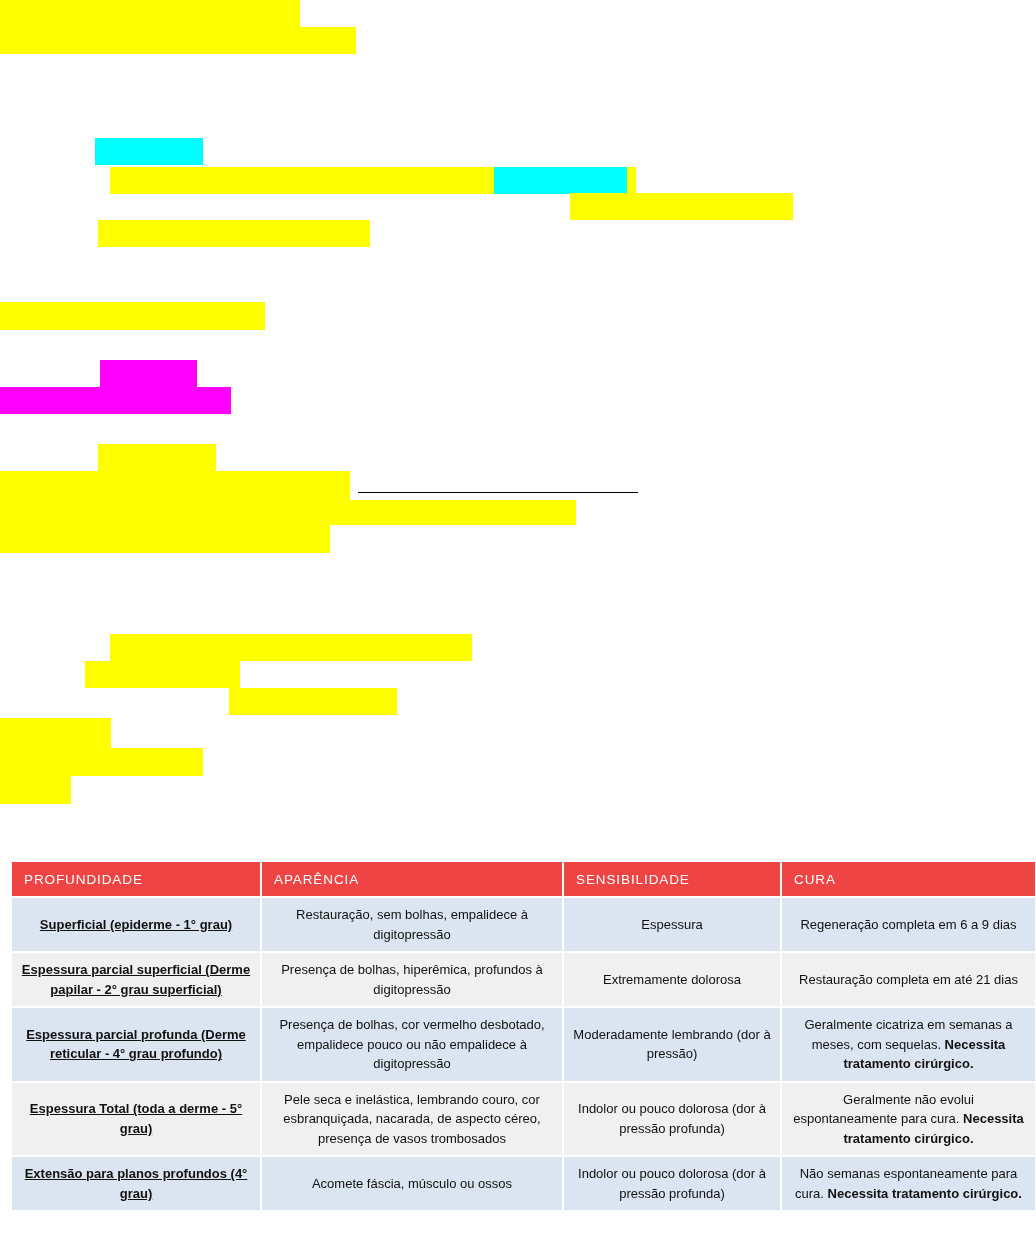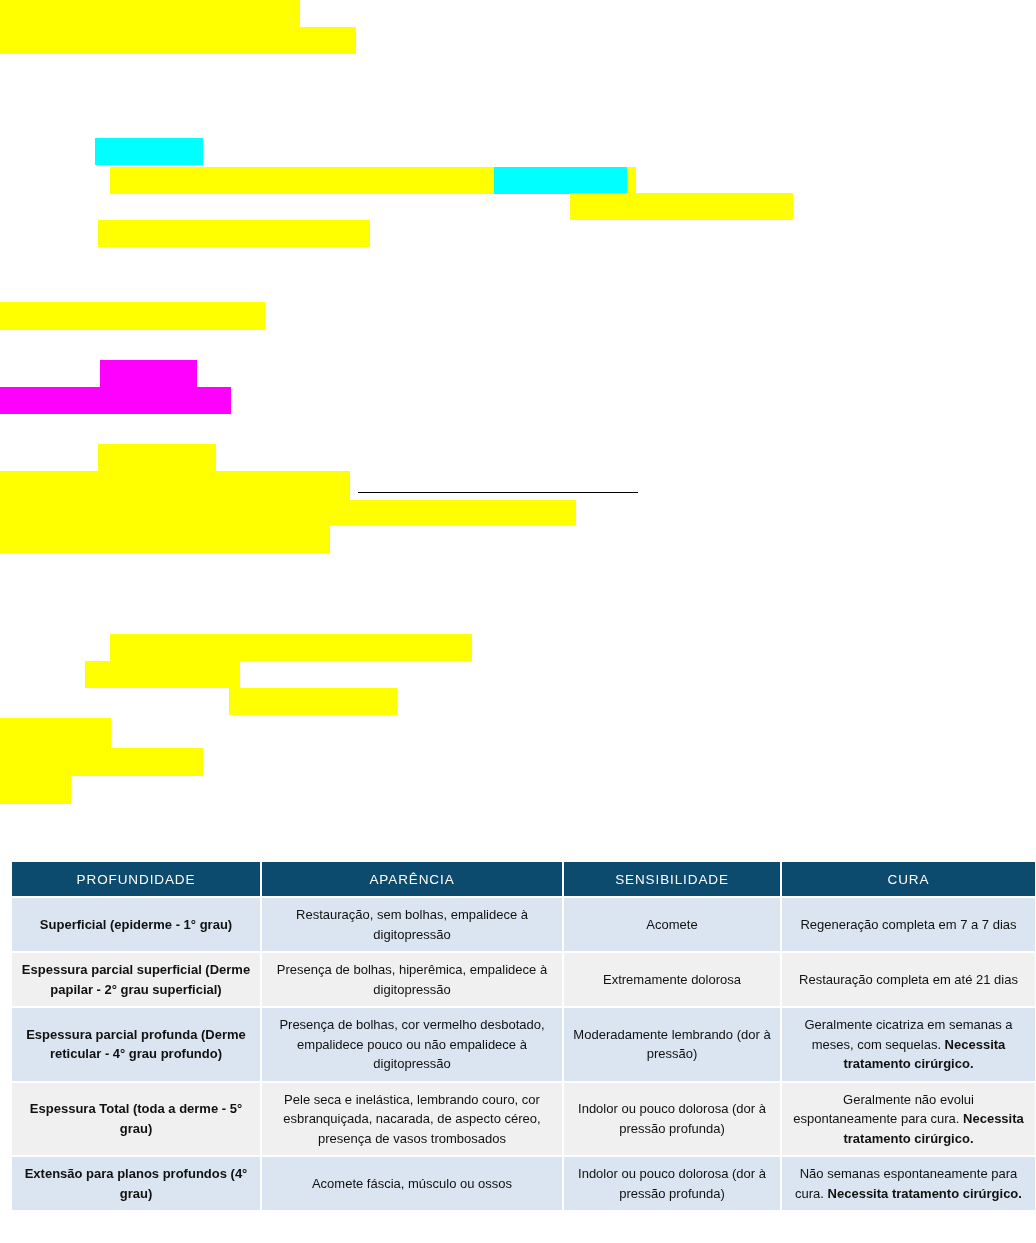--- a/index.html
+++ b/index.html
@@ -37,44 +37,45 @@
     top: 860px;
     width: 1021px;
   }
   table.burn-table {
     border-collapse: separate;
     border-spacing: 2px 2px;
     width: 1021px;
     table-layout: fixed;
   }
   table.burn-table th {
-    background: #0c4a6e;
+    background: #ef4444;
     color: #ffffff;
     font-weight: normal;
     font-size: 13.5px;
     letter-spacing: 0.9px;
     padding: 9px 12px;
-    text-align: center;
+    text-align: left;
     vertical-align: middle;
     height: 16px;
   }
   table.burn-table td {
     font-size: 13px;
     color: #111111;
     text-align: center;
     vertical-align: middle;
     padding: 7px 8px;
     line-height: 1.5;
   }
   tr.row-blue td { background: #dbe5f1; }
   tr.row-gray td { background: #f0f0f0; }
 
   td.col-depth {
     font-weight: bold;
     font-size: 12.5px;
+    text-decoration: underline;
   }
   .b { font-weight: bold; }
 
   col.c1 { width: 248px; }
   col.c2 { width: 300px; }
   col.c3 { width: 216px; }
   col.c4 { width: 253px; }
 </style>
 </head>
 <body>
@@ -117,26 +118,26 @@
         <th>PROFUNDIDADE</th>
         <th>APARÊNCIA</th>
         <th>SENSIBILIDADE</th>
         <th>CURA</th>
       </tr>
     </thead>
     <tbody id="table-body">
         <tr class="row-blue">
           <td class="col-depth">Superficial (epiderme - 1° grau)</td>
           <td>Restauração, sem bolhas, empalidece à digitopressão</td>
-          <td>Acomete</td>
-          <td><span>Regeneração completa em 7 a 7 dias</span></td>
+          <td>Espessura</td>
+          <td><span>Regeneração completa em 6 a 9 dias</span></td>
         </tr>
         <tr class="row-gray">
           <td class="col-depth">Espessura parcial superficial (Derme papilar - 2° grau superficial)</td>
-          <td>Presença de bolhas, hiperêmica, empalidece à digitopressão</td>
+          <td>Presença de bolhas, hiperêmica, profundos à digitopressão</td>
           <td>Extremamente dolorosa</td>
           <td><span>Restauração completa em até 21 dias</span></td>
         </tr>
         <tr class="row-blue">
           <td class="col-depth">Espessura parcial profunda (Derme reticular - 4° grau profundo)</td>
           <td>Presença de bolhas, cor vermelho desbotado, empalidece pouco ou não empalidece à digitopressão</td>
           <td>Moderadamente lembrando (dor à pressão)</td>
           <td><span>Geralmente cicatriza em semanas a meses, com sequelas. </span><span class="b">Necessita tratamento cirúrgico.</span></td>
         </tr>
         <tr class="row-gray">

